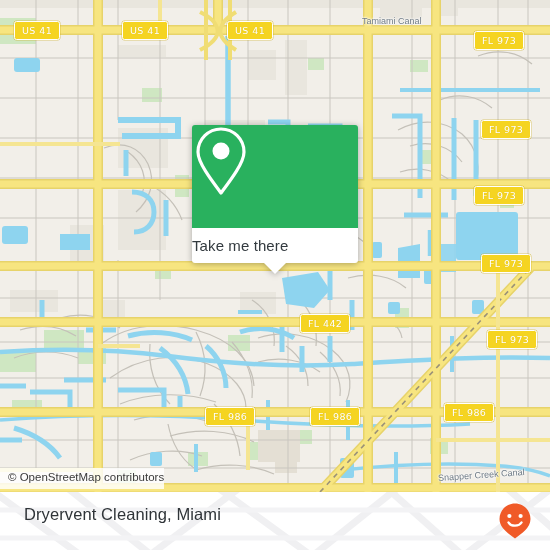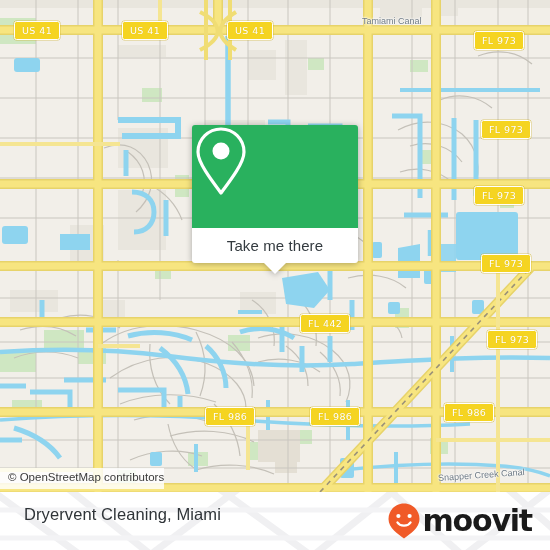--- a/index.html
+++ b/index.html
@@ -58,21 +58,21 @@
   #callout-green{
     height:103px;width:100%;
     background:#29b15e;
     border-radius:3px 3px 0 0;
     display:flex;align-items:center;justify-content:center;
   }
   #callout-white{
     height:35px;width:100%;
     background:#ffffff;
     border-radius:0 0 3px 3px;
-    display:flex;align-items:center;justify-content:center;
+    display:flex;align-items:center;justify-content:flex-start;
   }
   #callout-label{
     color:#333a3f;
     font-family:"Liberation Sans",sans-serif;
     font-size:15px;
     letter-spacing:.1px;
     line-height:1;
   }
   #callout-tail{
     position:absolute;left:50%;top:138px;
@@ -415,17 +415,16 @@
       </g>
     </svg>
     <div id="footer-title">Dryervent Cleaning, Miami</div>
     <div id="brand">
       <svg width="34" height="38" viewBox="0 0 34 38">
         <path d="M17 1.5 C8.4 1.5 1.5 8.4 1.5 17 C1.5 26 11 32 17 36.5 C23 32 32.5 26 32.5 17 C32.5 8.4 25.6 1.5 17 1.5 Z" fill="#f05a28"></path>
         <circle cx="11.4" cy="14" r="2.1" fill="#ffffff"></circle>
         <circle cx="22.6" cy="14" r="2.1" fill="#ffffff"></circle>
         <path d="M10.5 20.5 C13 24.6 21 24.6 23.5 20.5" fill="none" stroke="#ffffff" stroke-width="2.4" stroke-linecap="round"></path>
       </svg>
-      <span id="brand-word">moovit</span>
     </div>
   </div>
 
 </div>
 
 </body></html>

